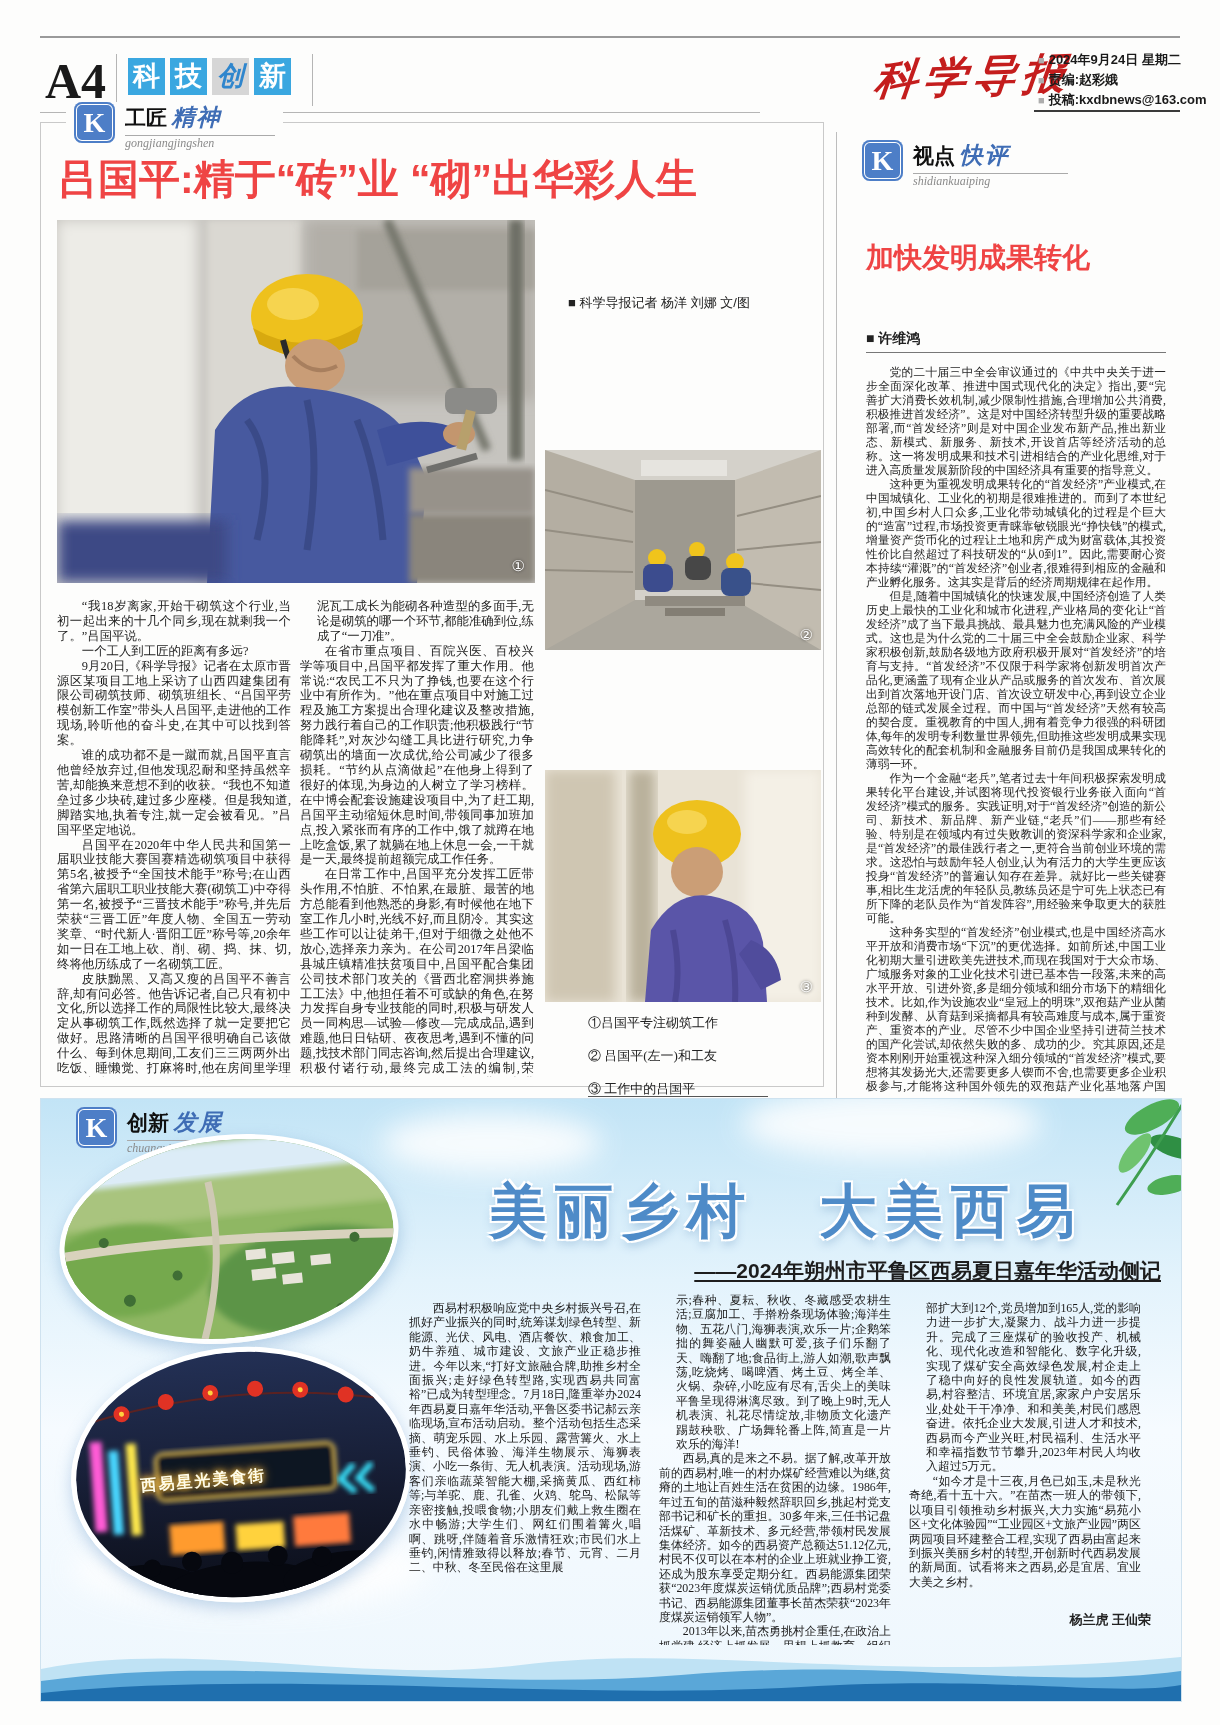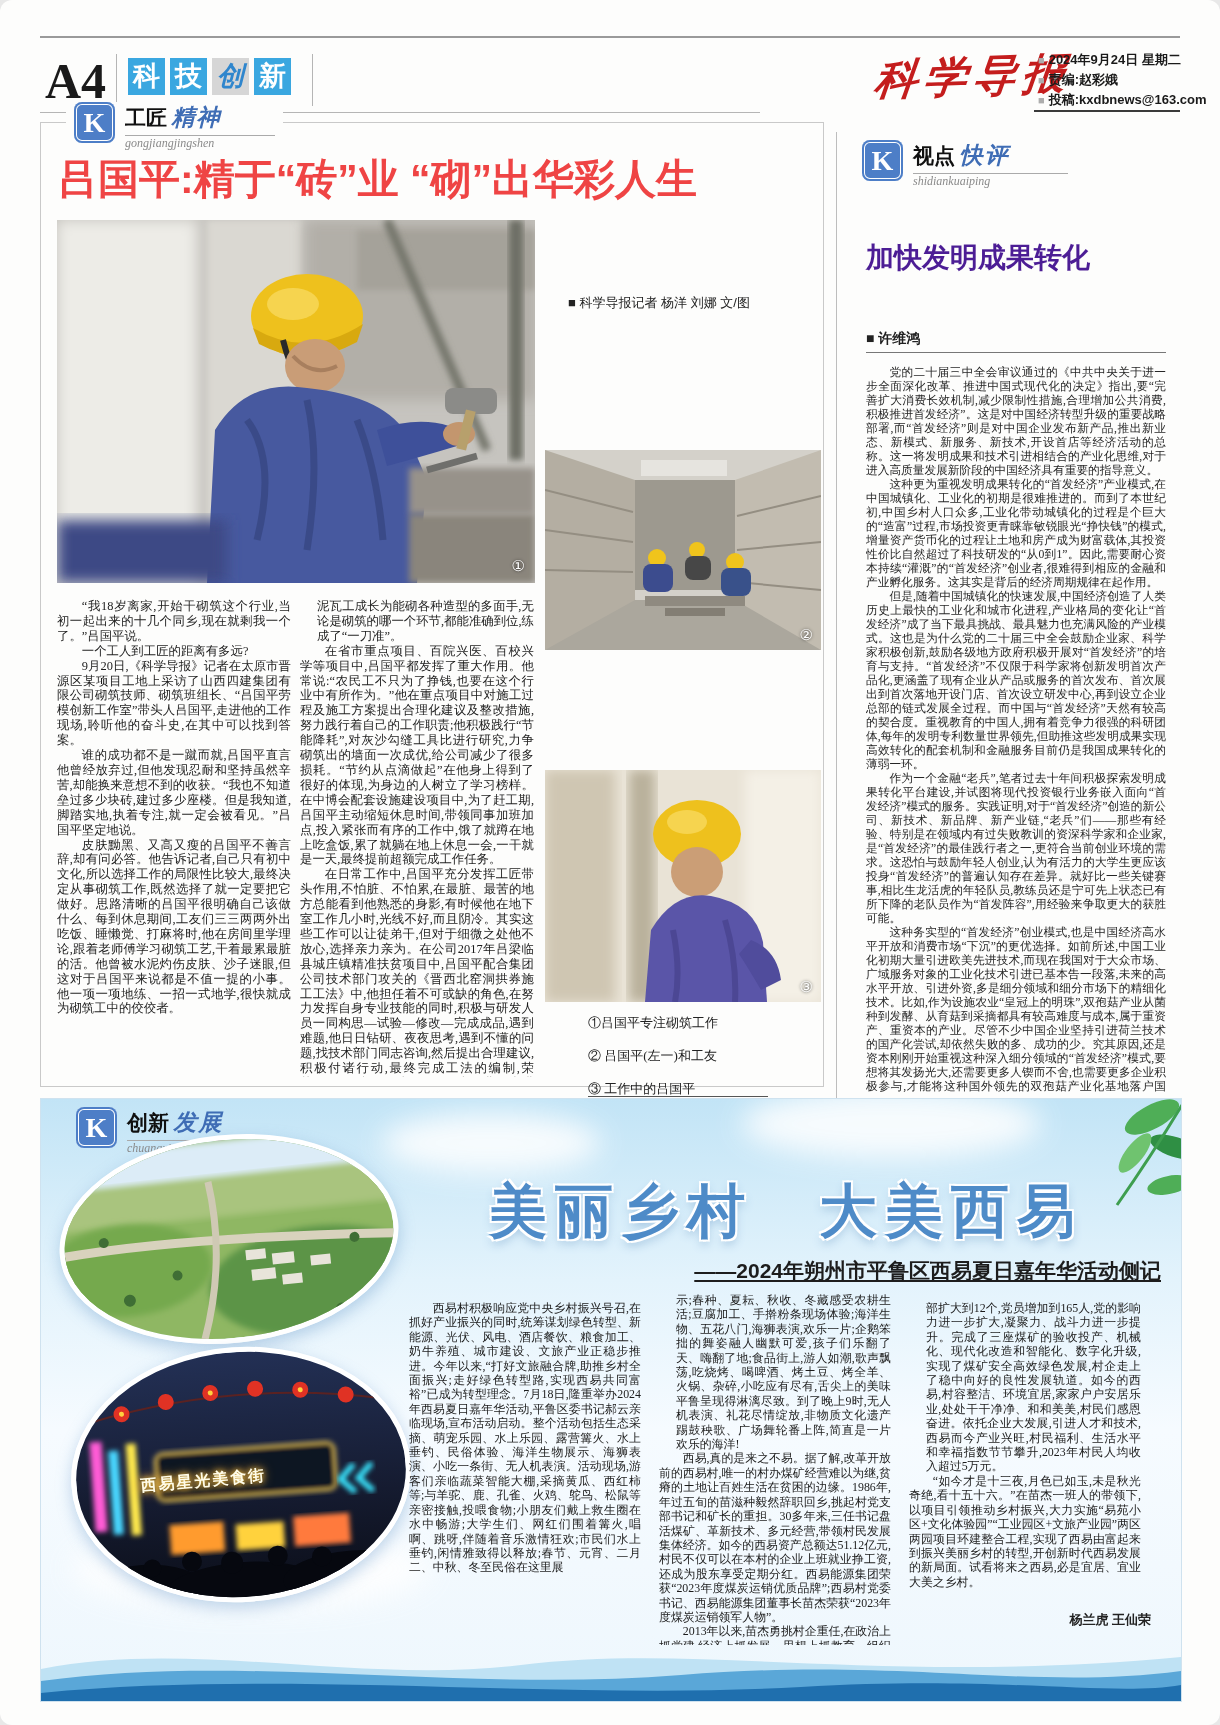--- a/index.html
+++ b/index.html
@@ -1,17 +1,17 @@
 <!DOCTYPE html>
 <html><head>
 <meta charset="utf-8">
 <style>
   html,body{margin:0;padding:0;background:#e8e8e8;}
   .page{position:relative;width:1220px;height:1725px;background:#fdfdfc;margin:0 auto;
-        font-family:"Liberation Sans",sans-serif;overflow:hidden;border-radius:12px;}
+        font-family:"Liberation Sans",sans-serif;overflow:hidden;}
   .abs{position:absolute;}
   .rule{background:#9a9a9a;}
   
   .pageno{font-family:"Liberation Serif",serif;font-weight:bold;font-size:50px;color:#1a1a1a;}
   .secbox{display:inline-block;width:37px;height:37px;line-height:37px;text-align:center;
           color:#fff;background:#3aa7e0;font-size:27px;font-weight:bold;margin-right:5px;}
   .secbox.gray{background:#d6d6d6;color:#2f86cd;font-family:"Liberation Serif",serif;
                font-style:italic;}
   .vbar{width:1px;background:#b5b5b5;}
   .masthead{font-family:"Liberation Serif",serif;font-weight:bold;font-style:italic;
@@ -34,21 +34,21 @@
   .headline{font-size:41px;font-weight:bold;color:#ef4444;letter-spacing:0px;white-space:nowrap;}
   .colserif{font-family:"Liberation Serif",serif;color:#1c1c1c;text-align:justify;overflow:hidden;}
   .colserif p{margin:0;text-indent:2em;}
   .colserif p.cont{text-indent:0;margin-left:17px;}
   .main-col{font-size:12.4px;line-height:14.9px;}
   .byline{font-size:13px;color:#222;}
   .caption{font-family:"Liberation Serif",serif;font-size:13px;color:#222;}
   .photolabel{position:absolute;color:#fff;font-size:15px;text-shadow:0 0 3px rgba(0,0,0,.8);}
   
   .combox{border-left:1px solid #bdbdbd;border-bottom:1px solid #bdbdbd;}
-  .comtitle{font-size:28px;font-weight:bold;color:#4c1d95;line-height:40px;}
+  .comtitle{font-size:28px;font-weight:bold;color:#ef4444;line-height:40px;}
   .comauthor{font-size:14px;font-weight:bold;color:#222;}
   .com-col{font-size:11.7px;line-height:14px;color:#262626;}
   
   .panel{background:linear-gradient(180deg,#c2e4f6 0%,#e3f3fc 30%,#f6fbff 55%,#eef7fd 100%);
          border:1px solid #cfe2ef;overflow:hidden;}
   .cloud{background:#fff;border-radius:50%;filter:blur(14px);opacity:.85;}
   .ftitle{font-size:58px;font-weight:bold;color:#4e8bc8;letter-spacing:8px;text-align:center;
           text-shadow:-2px -2px 0 #fff,2px -2px 0 #fff,-2px 2px 0 #fff,2px 2px 0 #fff,
                       0 5px 10px rgba(90,140,190,.45);white-space:nowrap;}
   .fsub{font-size:21px;font-weight:bold;color:#1d1d1d;text-align:right;white-space:nowrap;text-decoration:underline;}
@@ -192,20 +192,21 @@
     <div class="caption" style="margin-bottom:15px">② 吕国平(左一)和工友</div>
     <div class="caption">③ 工作中的吕国平</div>
   </div>
   <div class="abs" style="left:588px;top:1096px;width:180px;height:1px;background:#555"></div>
 
   <div class="abs colserif main-col" style="left:57px;top:599px;width:234px;height:478px">
     <p>“我18岁离家,开始干砌筑这个行业,当初一起出来的十几个同乡,现在就剩我一个了。”吕国平说。</p>
     <p>一个工人到工匠的距离有多远?</p>
     <p>9月20日,《科学导报》记者在太原市晋源区某项目工地上采访了山西四建集团有限公司砌筑技师、砌筑班组长、“吕国平劳模创新工作室”带头人吕国平,走进他的工作现场,聆听他的奋斗史,在其中可以找到答案。</p>
     <p>谁的成功都不是一蹴而就,吕国平直言他曾经放弃过,但他发现忍耐和坚持虽然辛苦,却能换来意想不到的收获。“我也不知道垒过多少块砖,建过多少座楼。但是我知道,脚踏实地,执着专注,就一定会被看见。”吕国平坚定地说。</p>
+    <p>吕国平在2020年中华人民共和国第一届职业技能大赛国赛精选砌筑项目中获得第5名,被授予“全国技术能手”称号;在山西省第六届职工职业技能大赛(砌筑工)中夺得第一名,被授予“三晋技术能手”称号,并先后荣获“三晋工匠”年度人物、全国五一劳动奖章、“时代新人·晋阳工匠”称号等,20余年如一日在工地上砍、削、砌、捣、抹、切,终将他历练成了一名砌筑工匠。</p>
     <p>皮肤黝黑、又高又瘦的吕国平不善言辞,却有问必答。他告诉记者,自己只有初中文化,所以选择工作的局限性比较大,最终决定从事砌筑工作,既然选择了就一定要把它做好。思路清晰的吕国平很明确自己该做什么、每到休息期间,工友们三三两两外出吃饭、睡懒觉、打麻将时,他在房间里学理论,跟着老师傅学习砌筑工艺,干着最累最脏的活。他曾被水泥灼伤皮肤、沙子迷眼,但这对于吕国平来说都是不值一提的小事。他一项一项地练、一招一式地学,很快就成为砌筑工中的佼佼者。</p>
 
   </div>
   <div class="abs colserif main-col" style="left:300px;top:599px;width:234px;height:478px">
     <p class="cont">泥瓦工成长为能砌各种造型的多面手,无论是砌筑的哪一个环节,都能准确到位,练成了“一刀准”。</p>
     <p>在省市重点项目、百院兴医、百校兴学等项目中,吕国平都发挥了重大作用。他常说:“农民工不只为了挣钱,也要在这个行业中有所作为。”他在重点项目中对施工过程及施工方案提出合理化建议及整改措施,努力践行着自己的工作职责;他积极践行“节能降耗”,对灰沙勾缝工具比进行研究,力争砌筑出的墙面一次成优,给公司减少了很多损耗。“节约从点滴做起”在他身上得到了很好的体现,为身边的人树立了学习榜样。在中博会配套设施建设项目中,为了赶工期,吕国平主动缩短休息时间,带领同事加班加点,投入紧张而有序的工作中,饿了就蹲在地上吃盒饭,累了就躺在地上休息一会,一干就是一天,最终提前超额完成工作任务。</p>
     <p>在日常工作中,吕国平充分发挥工匠带头作用,不怕脏、不怕累,在最脏、最苦的地方总能看到他熟悉的身影,有时候他在地下室工作几小时,光线不好,而且阴冷。其实这些工作可以让徒弟干,但对于细微之处他不放心,选择亲力亲为。在公司2017年吕梁临县城庄镇精准扶贫项目中,吕国平配合集团公司技术部门攻关的《晋西北窑洞拱券施工工法》中,他担任着不可或缺的角色,在努力发挥自身专业技能的同时,积极与研发人员一同构思—试验—修改—完成成品,遇到难题,他日日钻研、夜夜思考,遇到不懂的问题,找技术部门同志咨询,然后提出合理建议,积极付诸行动,最终完成工法的编制,荣获“2018年省级工法”一等奖,为企业技术进步作出卓越贡献。</p>
 
   </div>
 

